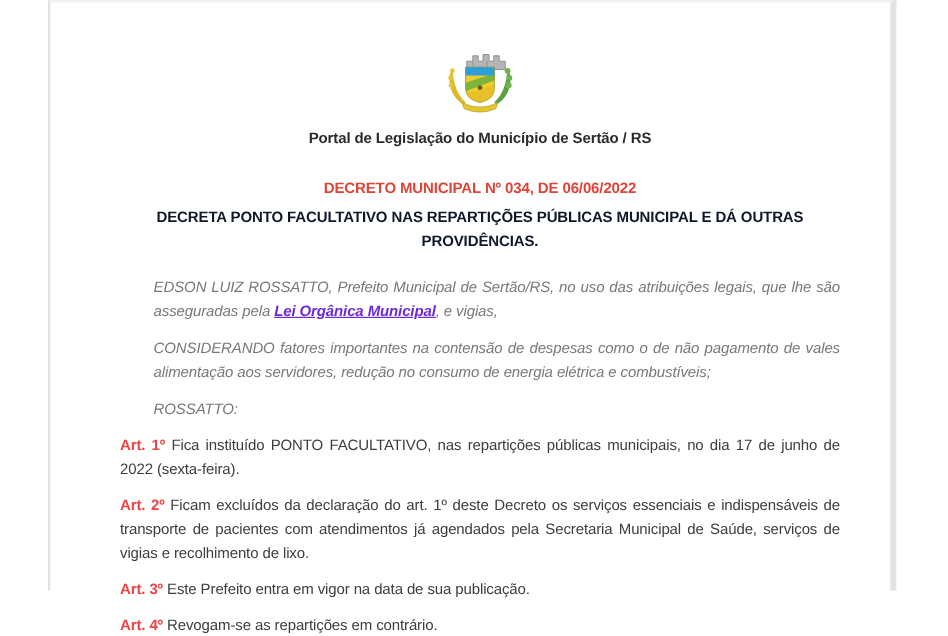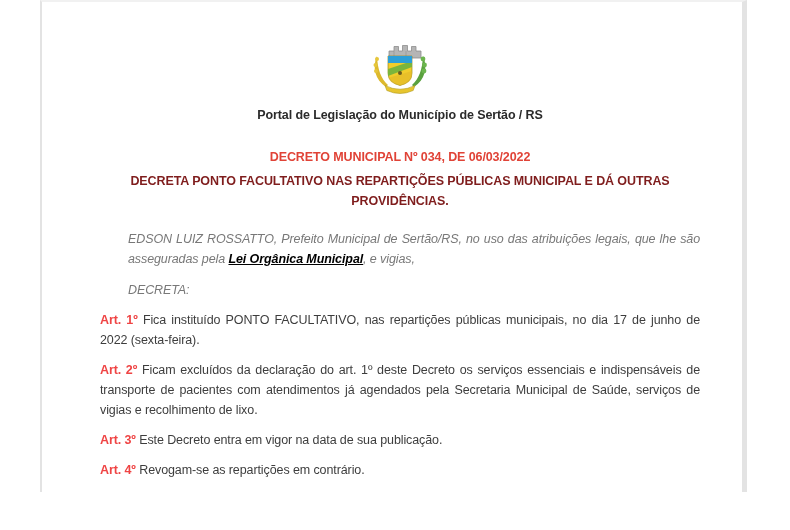--- a/index.html
+++ b/index.html
@@ -41,33 +41,33 @@
     text-align: center;
     font-weight: bold;
     font-size: 12.5px;
     color: #e04337;
   }
   .decree-subtitle {
     margin-top: 4px;
     text-align: center;
     font-weight: bold;
     font-size: 12.5px;
-    color: #7f1d1d;
+    color: #0f172a;
   }
   .preamble, .considerations, .enacts {
     margin-top: 18px;
     margin-left: 28px;
     font-style: italic;
     color: #787878;
     text-align: justify;
   }
   .considerations { margin-top: 11px; }
   .enacts { margin-top: 11px; }
   .preamble a {
-    color: #000000;
+    color: #6d28d9;
     font-weight: bold;
     text-decoration: underline;
     font-style: italic;
     cursor: pointer;
   }
   .article {
     margin-top: 10px;
     text-align: justify;
     color: #3d3d3d;
   }
@@ -102,31 +102,32 @@
         <path d="M27 34 q0 7 12 9.5 q12 -2.5 12 -9.5 v-5 l-24 7 z" fill="#e0b728" opacity="0.55"></path>
         <path d="M27 14 h24 v7 h-24 z" fill="#2d9fd8"></path>
         <circle cx="39" cy="31" r="2" fill="#6b5b1f"></circle>
 
         <path d="M24 43.5 q15 7.5 30 0 l-1.8 5 q-13.2 6 -26.4 0 z" fill="#e7c52e" stroke="#b09a22" stroke-width="0.6"></path>
       </svg>
     </div>
 
     <p class="portal-title">Portal de Legislação do Município de Sertão / RS</p>
 
-    <p class="decree-title">DECRETO MUNICIPAL Nº 034, DE 06/03/2022</p>
+    <p class="decree-title">DECRETO MUNICIPAL Nº 034, DE 06/06/2022</p>
 
     <p class="decree-subtitle">DECRETA PONTO FACULTATIVO NAS REPARTIÇÕES PÚBLICAS MUNICIPAL E DÁ OUTRAS PROVIDÊNCIAS.</p>
 
     <p class="preamble"><span>EDSON LUIZ ROSSATTO, Prefeito Municipal de Sertão/RS, no uso das atribuições legais, que lhe são asseguradas pela </span><a>Lei Orgânica Municipal</a><span>, e vigias,</span></p>
 
+    <p class="considerations">CONSIDERANDO fatores importantes na contensão de despesas como o de não pagamento de vales alimentação aos servidores, redução no consumo de energia elétrica e combustíveis;</p>
 
-    <p class="enacts">DECRETA:</p>
+    <p class="enacts">ROSSATTO:</p>
 
     <p class="article"><b>Art. 1º</b><span> Fica instituído PONTO FACULTATIVO, nas repartições públicas municipais, no dia 17 de junho de 2022 (sexta-feira).</span></p>
 
     <p class="article"><b>Art. 2º</b><span> Ficam excluídos da declaração do art. 1º deste Decreto os serviços essenciais e indispensáveis de transporte de pacientes com atendimentos já agendados pela Secretaria Municipal de Saúde, serviços de vigias e recolhimento de lixo.</span></p>
 
-    <p class="article"><b>Art. 3º</b><span> Este Decreto entra em vigor na data de sua publicação.</span></p>
+    <p class="article"><b>Art. 3º</b><span> Este Prefeito entra em vigor na data de sua publicação.</span></p>
 
     <p class="article"><b>Art. 4º</b><span> Revogam-se as repartições em contrário.</span></p>
 
   </div>
 </div>
 
 </body></html>

